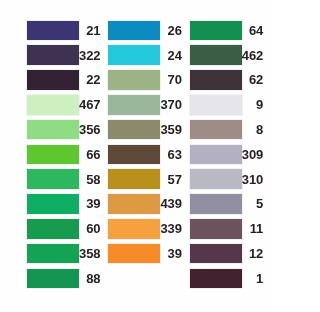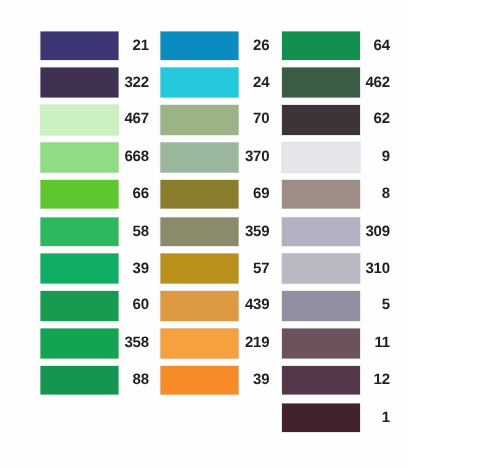--- a/index.html
+++ b/index.html
@@ -49,21 +49,21 @@
   .chip {
     width: 52px;
     height: 19.5px;
     flex: 0 0 auto;
     box-shadow: 0 0 0 0.4px rgba(160,160,160,0.35);
   }
   .code {
     flex: 1 1 auto;
     text-align: right;
     padding-right: 3px;
-    font-size: 10px;
+    font-size: 13px;
     font-weight: bold;
     color: #241f20;
     letter-spacing: -0.1px;
     line-height: 9px;
     font-family: "Liberation Sans", sans-serif;
   }
 </style>
 </head>
 <body>
 
@@ -72,26 +72,30 @@
       <div class="column">
         <div class="swatch-row">
           <div class="chip" style="background: rgb(59, 53, 115);"></div>
           <div class="code">21</div>
         </div>
         <div class="swatch-row">
           <div class="chip" style="background: rgb(63, 49, 80);"></div>
           <div class="code">322</div>
         </div>
         <div class="swatch-row">
+          <div class="chip" style="background: rgb(51, 34, 51);"></div>
+          <div class="code">22</div>
+        </div>
+        <div class="swatch-row">
           <div class="chip" style="background: rgb(205, 240, 192);"></div>
           <div class="code">467</div>
         </div>
         <div class="swatch-row">
           <div class="chip" style="background: rgb(144, 220, 132);"></div>
-          <div class="code">668</div>
+          <div class="code">356</div>
         </div>
         <div class="swatch-row">
           <div class="chip" style="background: rgb(94, 198, 47);"></div>
           <div class="code">66</div>
         </div>
         <div class="swatch-row">
           <div class="chip" style="background: rgb(45, 184, 94);"></div>
           <div class="code">58</div>
         </div>
         <div class="swatch-row">
@@ -122,38 +126,38 @@
         </div>
         <div class="swatch-row">
           <div class="chip" style="background: rgb(156, 179, 134);"></div>
           <div class="code">70</div>
         </div>
         <div class="swatch-row">
           <div class="chip" style="background: rgb(155, 183, 155);"></div>
           <div class="code">370</div>
         </div>
         <div class="swatch-row">
-          <div class="chip" style="background: rgb(138, 125, 46);"></div>
-          <div class="code">69</div>
-        </div>
-        <div class="swatch-row">
           <div class="chip" style="background: rgb(139, 138, 107);"></div>
           <div class="code">359</div>
         </div>
         <div class="swatch-row">
+          <div class="chip" style="background: rgb(95, 74, 58);"></div>
+          <div class="code">63</div>
+        </div>
+        <div class="swatch-row">
           <div class="chip" style="background: rgb(185, 144, 28);"></div>
           <div class="code">57</div>
         </div>
         <div class="swatch-row">
           <div class="chip" style="background: rgb(221, 154, 67);"></div>
           <div class="code">439</div>
         </div>
         <div class="swatch-row">
           <div class="chip" style="background: rgb(245, 161, 61);"></div>
-          <div class="code">219</div>
+          <div class="code">339</div>
         </div>
         <div class="swatch-row">
           <div class="chip" style="background: rgb(246, 139, 40);"></div>
           <div class="code">39</div>
         </div>
       </div>
       <div class="column">
         <div class="swatch-row">
           <div class="chip" style="background: rgb(19, 144, 79);"></div>
           <div class="code">64</div>

